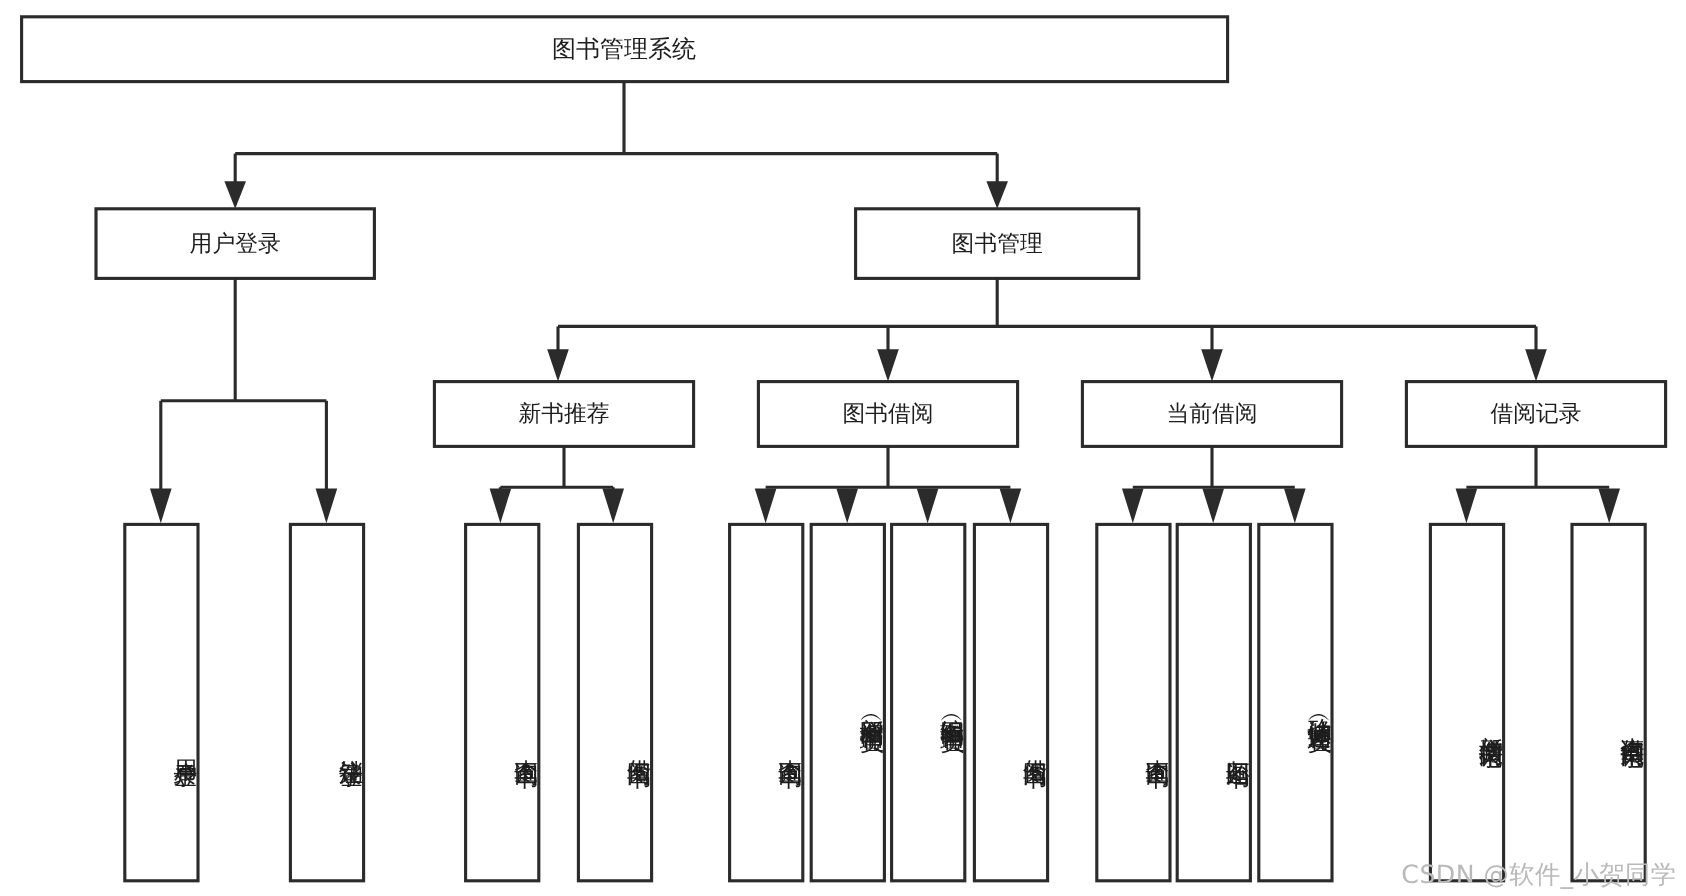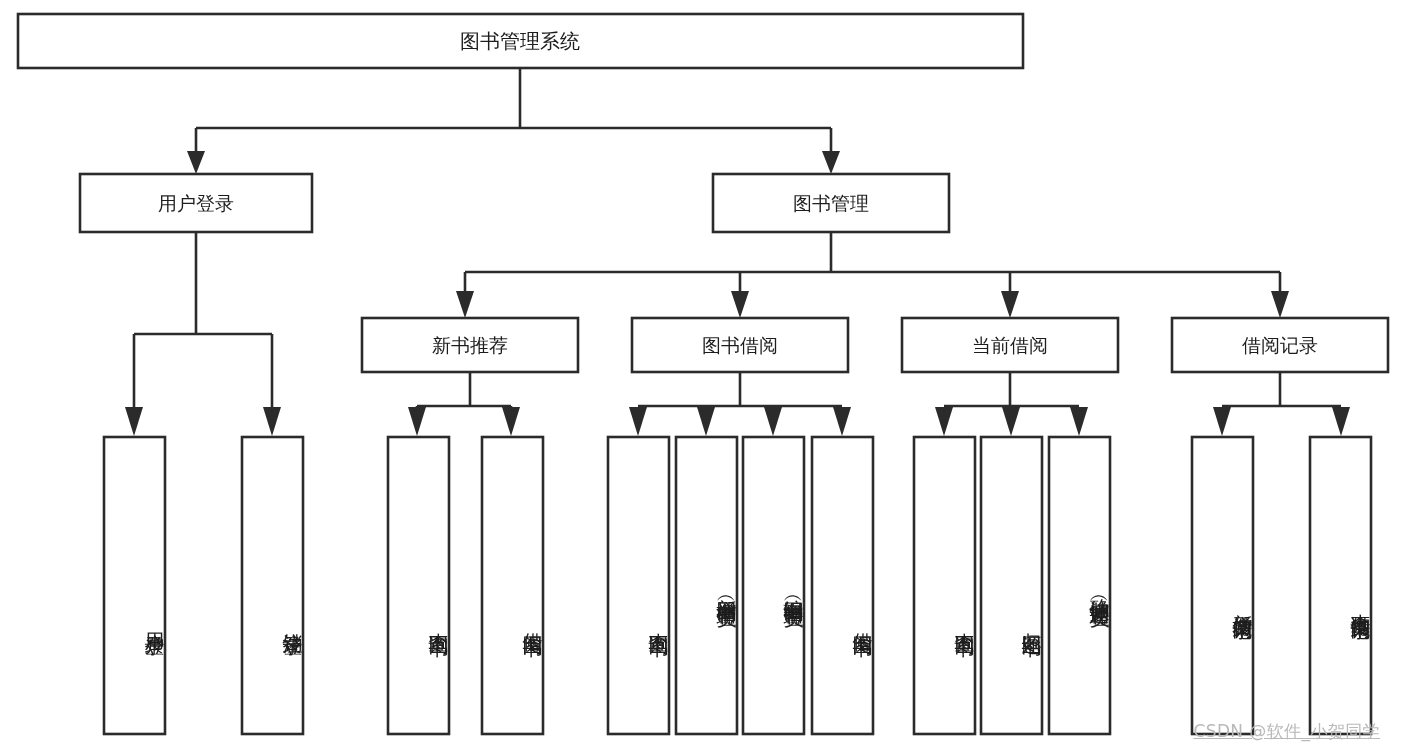--- a/index.html
+++ b/index.html
@@ -64,28 +64,27 @@
     letter-spacing: 1.5px;
     text-align: center;
     white-space: nowrap;
     pointer-events: none;
     display: flex;
     align-items: flex-start;
     justify-content: center;
   }
   .watermark {
     position: absolute;
-    right: 25px;
+    right: 8px;
     bottom: 4px;
     font-family: "DejaVu Sans", "Liberation Sans", sans-serif;
-    font-size: 17px;
+    font-size: 21px;
     color: #b9b9b9;
     letter-spacing: 0.4px;
     white-space: nowrap;
-    text-decoration: underline;
   }
 </style>
 </head>
 <body>
 
 <div id="diagram-root">
 
   <svg id="tree-svg" viewBox="0 0 1405 747">
     <defs></defs>
 

